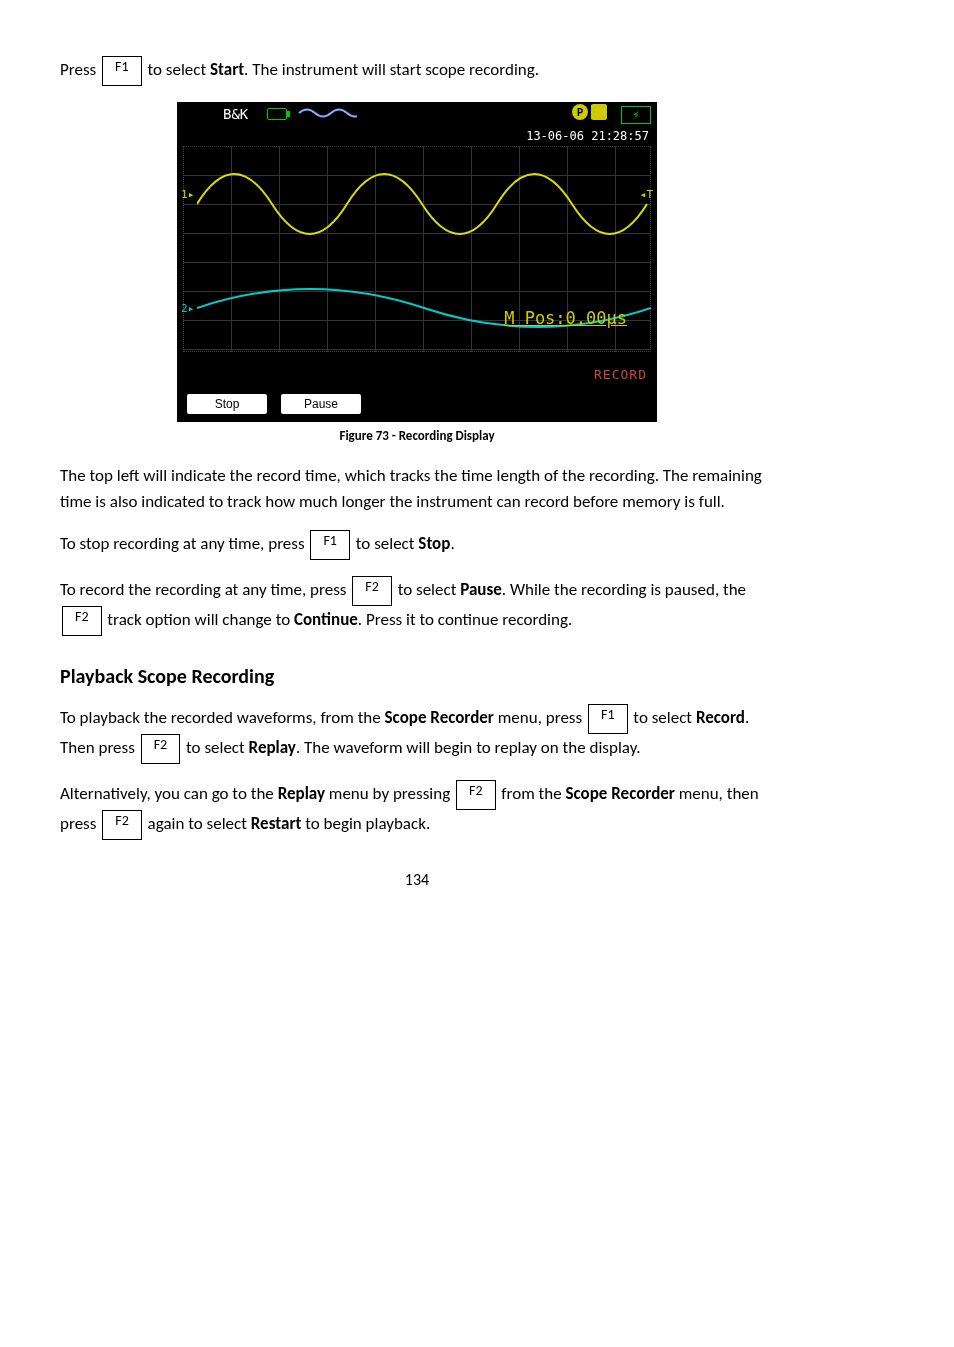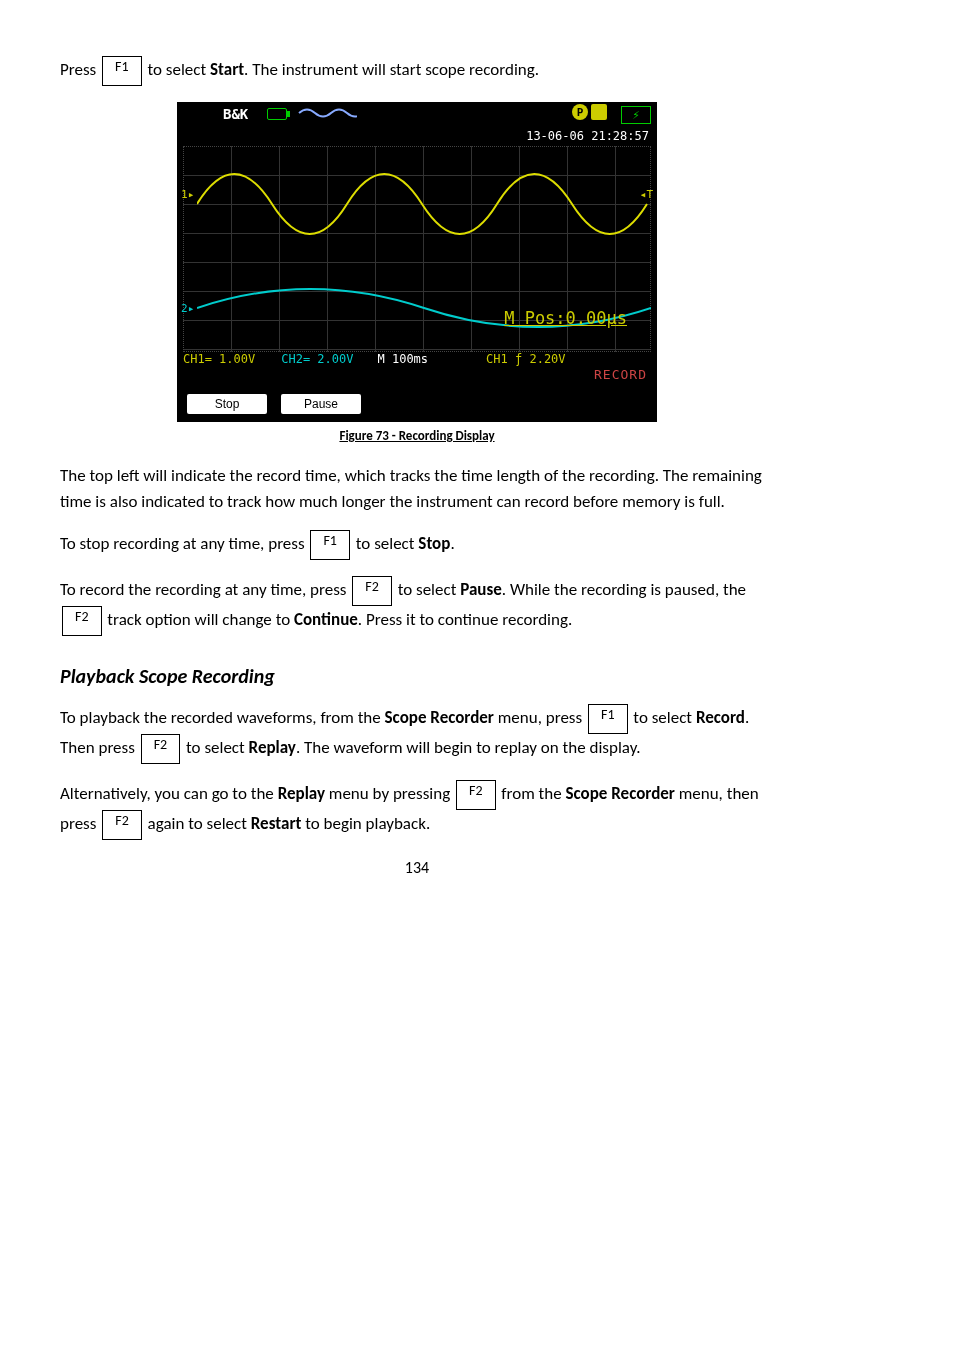--- a/index.html
+++ b/index.html
@@ -39,21 +39,21 @@
     background: #000;
     position: relative;
     color: #fff;
     font-family: monospace;
     font-size: 12px;
   }
   .scope-title {
     position: absolute;
     top: 4px; left: 6px;
     color: #fff;
-    font-weight: bold;
+    font-weight: normal;
     font-size: 14px;
     padding-left: 40px;
   }
   .battery {
     position: absolute;
     top: 6px; left: 90px;
     width: 18px; height: 10px;
     border: 1px solid #0c0;
     border-radius: 2px;
   }
@@ -169,31 +169,29 @@
     height: 20px;
     display: flex;
     align-items: center;
     justify-content: center;
     border-radius: 2px;
   }
   .fig-caption {
     font-size: 13px;
     font-weight: bold;
     margin-top: 6px;
-    text-decoration: underline;
   }
   h3.section {
-    font-style: italic;
     font-weight: bold;
     font-size: 20px;
     margin: 28px 0 10px 0;
   }
   .page-num {
     text-align: center;
-    margin-top: 18px;
+    margin-top: 30px;
     font-size: 16px;
   }
   b { font-weight: bold; text-align: center; }
 </style>
 </head>
 <body>
 
 <p>
   <span>Press </span><span class="key">F1</span><span> to select </span><b>Start</b><span>.  The instrument will start scope recording.</span>
 </p>
@@ -221,26 +219,20 @@
       <svg viewBox="0 0 454 120" width="100%" height="100%">
         <path d="M0 60 Q 37 0 75 60 T 150 60 T 225 60 T 300 60 T 375 60 T 450 60" stroke="#dd0" stroke-width="2" fill="none"></path>
       </svg>
     </div>
     <div style="position:absolute;top:178px;left:20px;right:6px;height:56px;">
        <svg viewBox="0 0 454 56" width="100%" height="100%">
          <path d="M0 28 Q 113 -10 227 28 T 454 28" stroke="#0cc" stroke-width="2" fill="none"></path>
        </svg>
     </div>
     <div class="mpos">M Pos:0.00μs</div>
-    <div class="info-row">
-      <span class="ch1">CH1= 1.00V</span>
-      <span class="ch2">CH2= 2.00V</span>
-      <span class="mtime">M 100ms</span>
-      <span class="trig">CH1 ƒ 2.20V</span>
-    </div>
     <div class="record-label">RECORD</div>
     <div class="scope-buttons">
       <div class="scope-btn">Stop</div>
       <div class="scope-btn">Pause</div>
     </div>
   </div>
   <div class="fig-caption">Figure 73 - Recording Display</div>
 </div>
 
 <p>The top left will indicate the record time, which tracks the time length of the recording.  The remaining time is also indicated to track how much longer the instrument can record before memory is full.</p>

